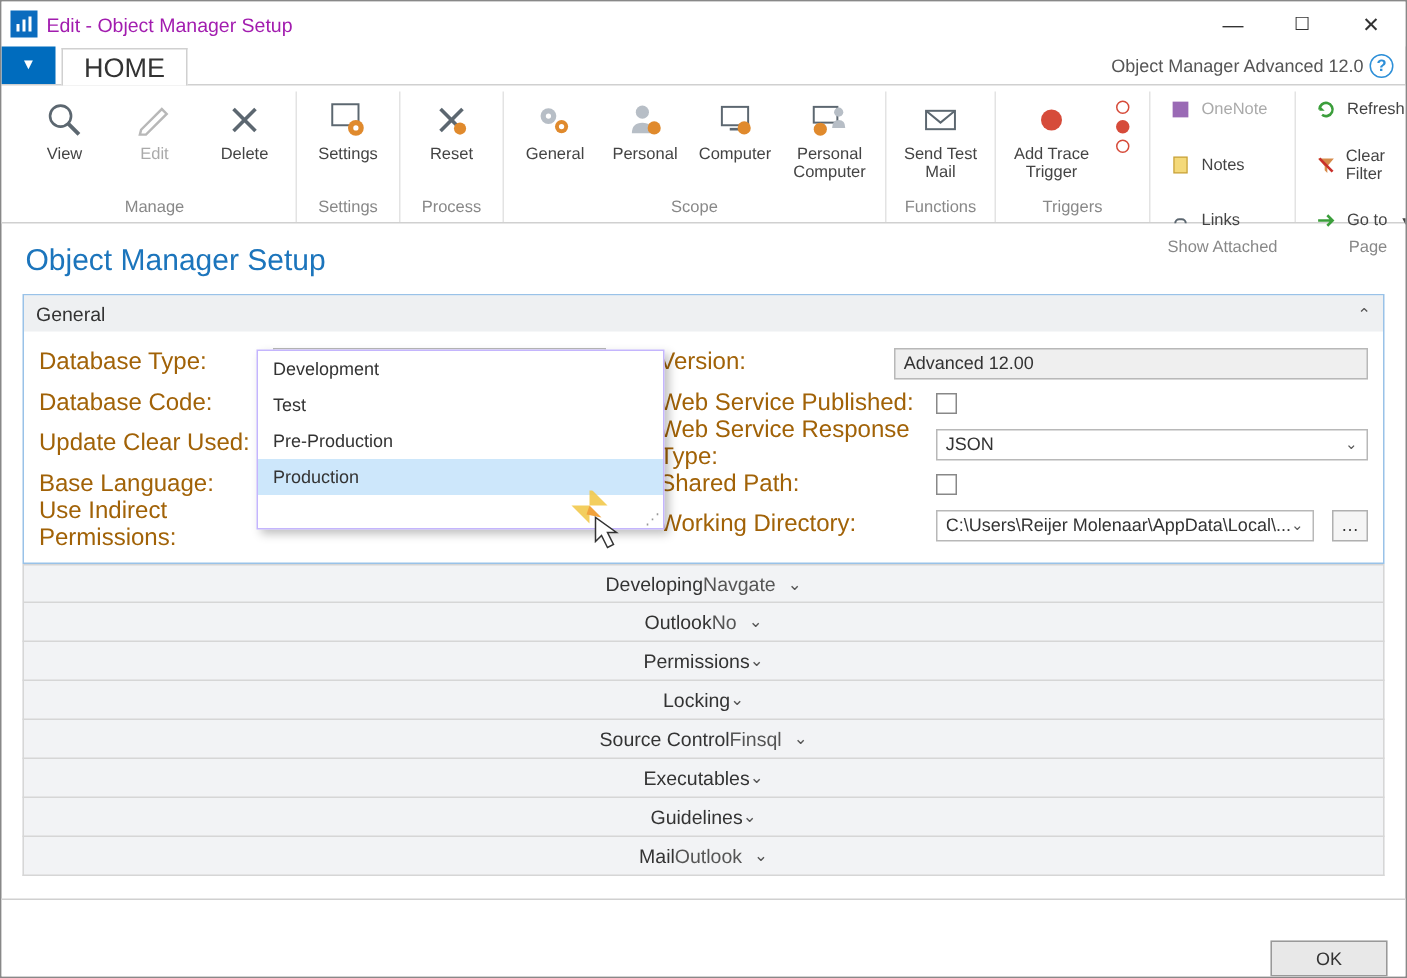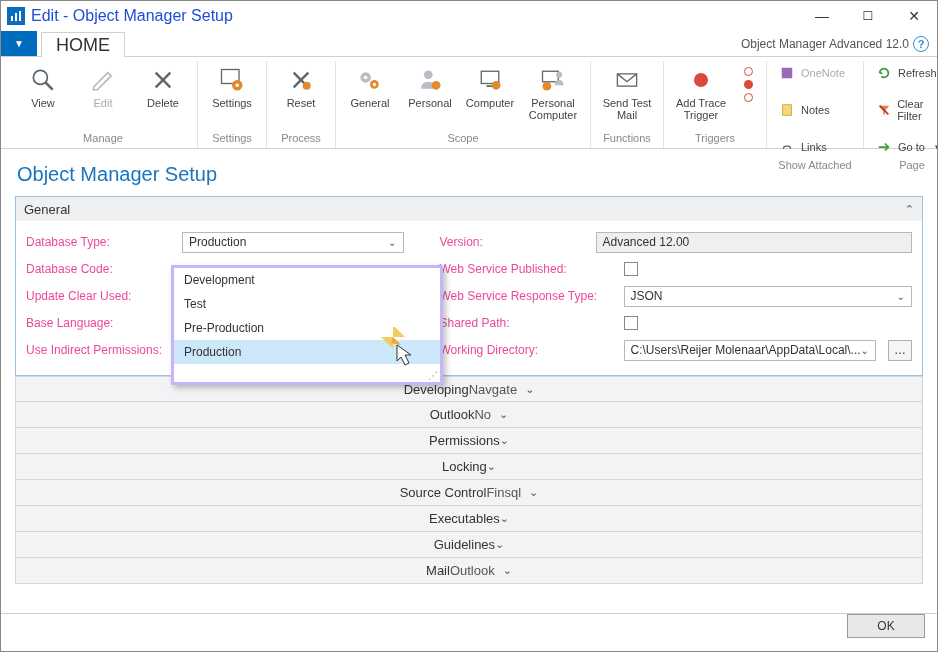--- a/index.html
+++ b/index.html
@@ -23,21 +23,21 @@
     padding: 0 0 0 6px;
     background: #fff;
   }
   .appicon {
     width: 18px; height: 18px;
     background: #0b6cbe;
     display: flex; align-items: center; justify-content: center;
     margin-right: 6px;
   }
   .appicon svg { width: 12px; height: 12px; }
-  .title-text { font-size: 16px; color: #1d4ed8; }
+  .title-text { font-size: 13px; color: #a21caf; }
   .win-controls { margin-left: auto; display: flex; }
   .win-btn {
     width: 46px; height: 30px;
     display: flex; align-items: center; justify-content: center;
     color: #333; font-size: 14px; font-family: "Segoe UI Symbol", sans-serif;
   }
   
   .tabrow {
     height: 26px;
     display: flex;
@@ -146,21 +146,21 @@
     font-size: 13px;
     justify-content: space-between;
   }
   .panel-body {
     display: flex;
     padding: 10px 10px 14px 10px;
     gap: 36px;
   }
   .col { flex: 1; display: flex; flex-direction: column; gap: 5px; }
   .field-row { display: flex; align-items: center; gap: 8px; height: 22px; }
-  .field-label { width: 148px; font-size: 12px; color: #ec4899; }
+  .field-label { width: 148px; font-size: 16px; color: #a16207; }
   .field-input {
     flex: 1;
     height: 21px;
     border: 1px solid #b8b8b8;
     padding: 0 6px;
     font-size: 12px;
     background: #fff;
     display: flex; align-items: center; justify-content: space-between;
     position: relative;
   }
@@ -172,25 +172,24 @@
   .browse-btn {
     width: 24px; height: 21px;
     border: 1px solid #b0b0b0;
     display:flex; align-items:center; justify-content:center;
     font-size: 12px; background:#f5f5f5;
     margin-left: 4px;
   }
   
   .dropdown-popup {
     position: absolute;
-    border: 3px solid #c4b5fd;
+    border: 1px solid #c4b5fd;
     background: #fff;
     box-shadow: 3px 3px 6px rgba(0,0,0,0.25);
     z-index: 50;
-    margin-top: 32px;
   }
   .dd-item {
     padding: 5px 10px;
     font-size: 12px;
   }
   .dd-item.selected { background: #cde7fb; }
   .dd-resize {
     position:absolute; right:2px; bottom:2px;
     width:10px; height:10px;
     color:#999;
@@ -212,23 +211,23 @@
     background: #f2f3f5;
     font-size: 13px;
   }
   .acc-row:first-of-type { border-top: 1px solid #d6d6d6; }
   .acc-row .right { display:flex; align-items:center; gap:8px; color:#555; }
   .chevron { font-size: 11px; color:#555; }
   
   .footer {
     position: absolute;
     left:0; right:0; bottom:0;
-    height: 38px;
+    height: 52px;
     border-top: 1px solid #d0d0d0;
-    display:flex; align-items:flex-start; justify-content:flex-end;
+    display:flex; align-items:flex-end; justify-content:flex-end;
     padding: 0 12px;
     background:#fff;
   }
   .ok-btn {
     width: 78px; height: 24px;
     border: 1px solid #999;
     background: #e8e8e8;
     font-size: 12px;
     display:flex; align-items:center; justify-content:center;
   }

